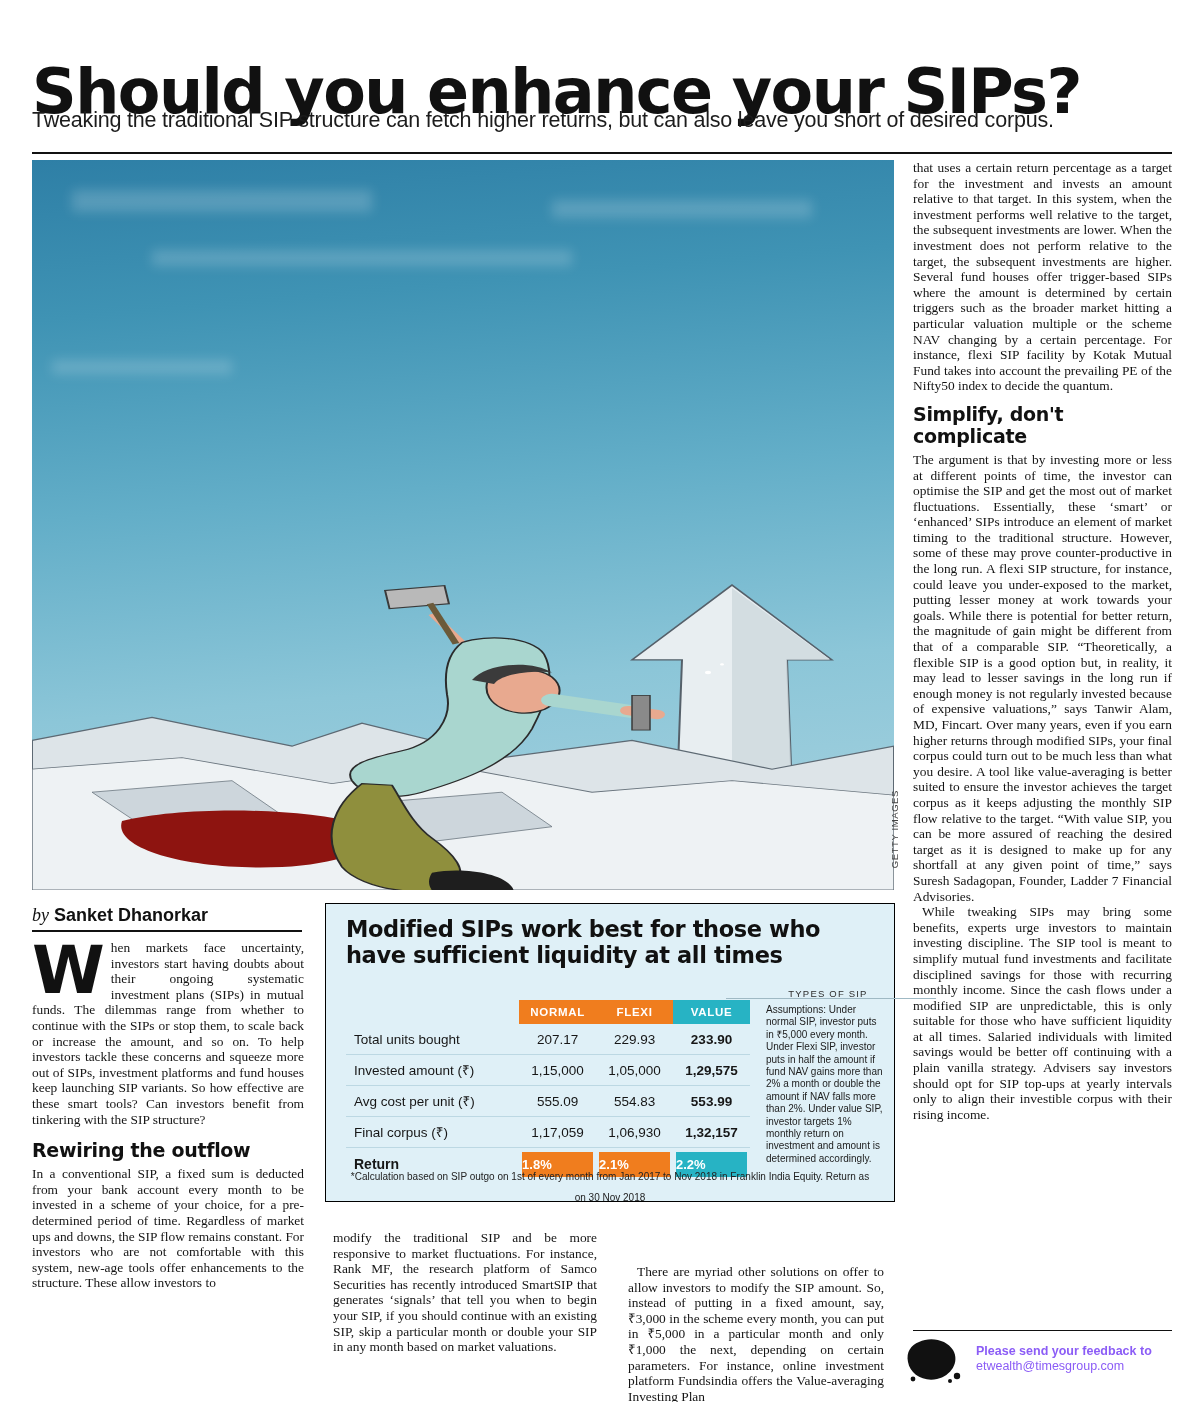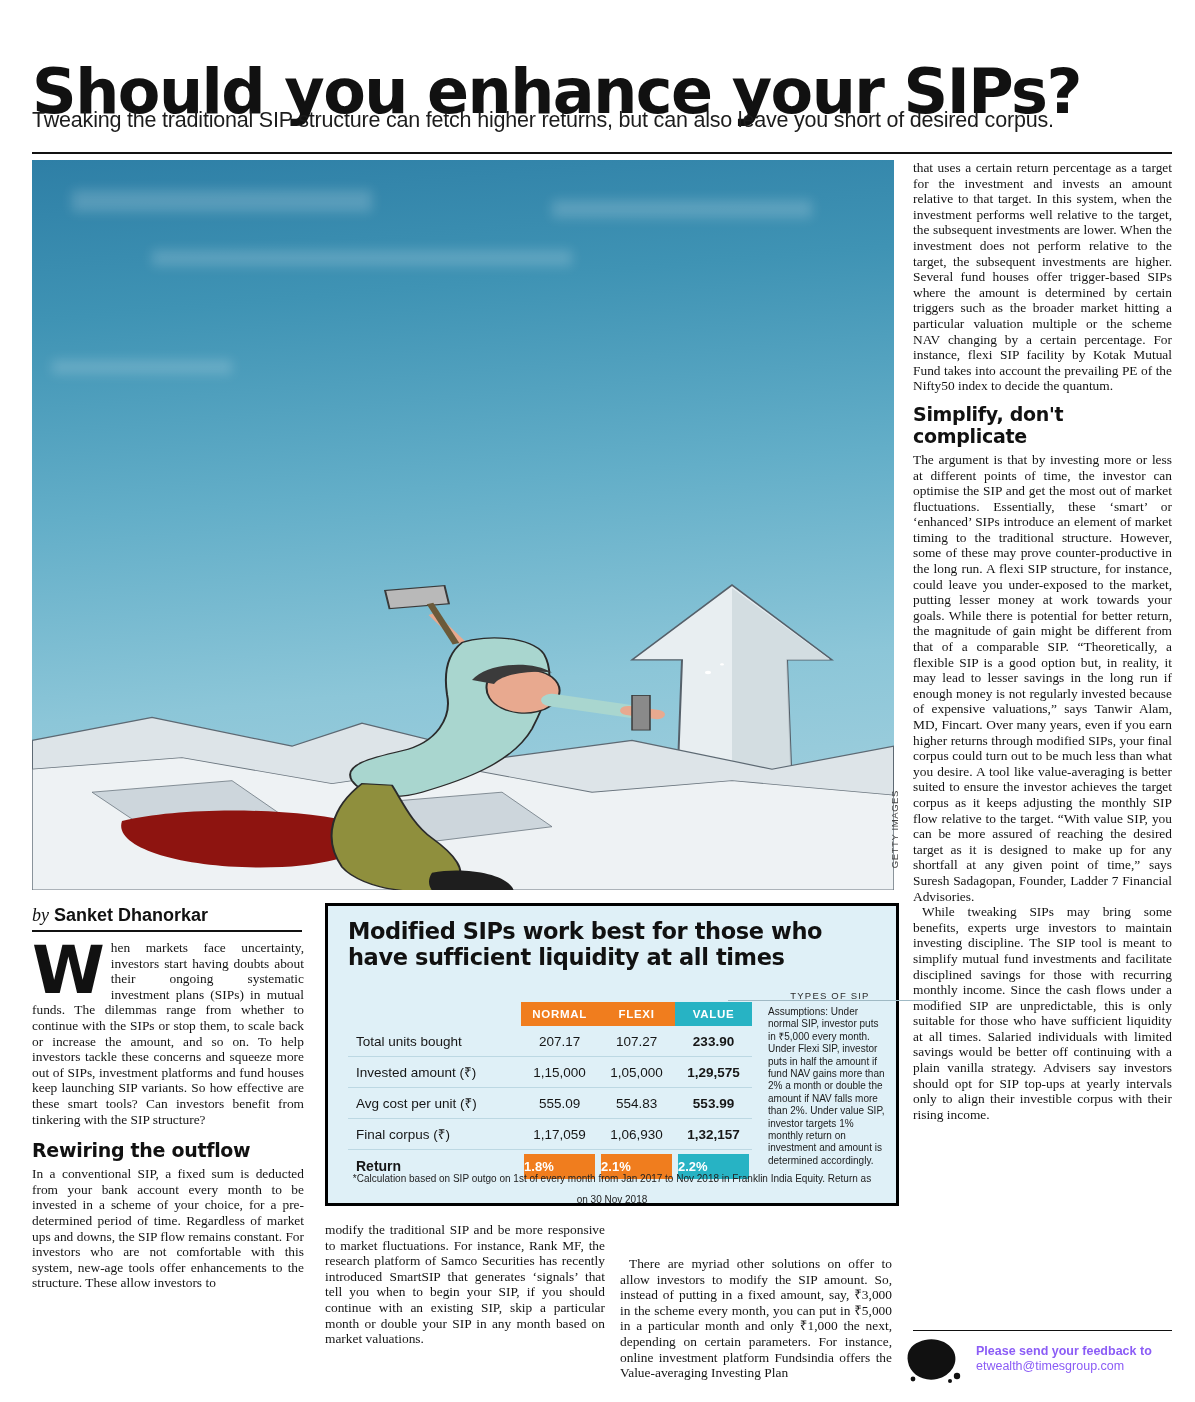--- a/index.html
+++ b/index.html
@@ -61,29 +61,29 @@
   }
   .dropcap{
     float:left;font-family:"DejaVu Sans",sans-serif;font-weight:bold;font-size:66px;line-height:54px;
     padding:4px 6px 0 0;color:#111;
   }
   .lcol .subhed{margin-top:12px;}
 
   .col2{position:absolute;left:325px;top:1222px;width:280px;}
   .col3{position:absolute;left:620px;top:1256px;width:272px;}
   .col2 p,.col3 p{
-    margin:0;font-family:"Liberation Serif",serif;font-size:13.4px;line-height:15.6px;
+    margin:8px;font-family:"Liberation Serif",serif;font-size:13.4px;line-height:15.6px;
     text-align:justify;color:#141414;
   }
   .col3 p{text-indent:9px;}
 
   
   .panel{
     position:absolute;left:325px;top:903px;width:568px;height:297px;
-    background:#dff0f7;border:3px solid #000000;
+    background:#dff0f7;border:1px solid #000000;
   }
   .panel-title{
     position:absolute;left:20px;top:12px;width:520px;
     font-family:"DejaVu Sans",sans-serif;font-weight:bold;font-size:22.5px;line-height:26px;color:#111;
     letter-spacing:-.4px;
   }
   .types-label{
     position:absolute;left:392px;top:84px;width:220px;text-align:center;
     font-family:"Liberation Sans",sans-serif;font-size:9.5px;letter-spacing:1.2px;color:#2b2b2b;
   }
@@ -219,21 +219,21 @@
           <th class="lbl"></th>
           <th class="normal">NORMAL</th>
           <th class="flexi">FLEXI</th>
           <th class="value">VALUE</th>
         </tr>
       </thead>
       <tbody>
         <tr>
           <td class="lbl">Total units bought</td>
           <td class="num">207.17</td>
-          <td class="num">107.27</td>
+          <td class="num">229.93</td>
           <td class="num bold">233.90</td>
         </tr>
         <tr>
           <td class="lbl">Invested amount (₹)</td>
           <td class="num">1,15,000</td>
           <td class="num">1,05,000</td>
           <td class="num bold">1,29,575</td>
         </tr>
         <tr>
           <td class="lbl">Avg cost per unit (₹)</td>

